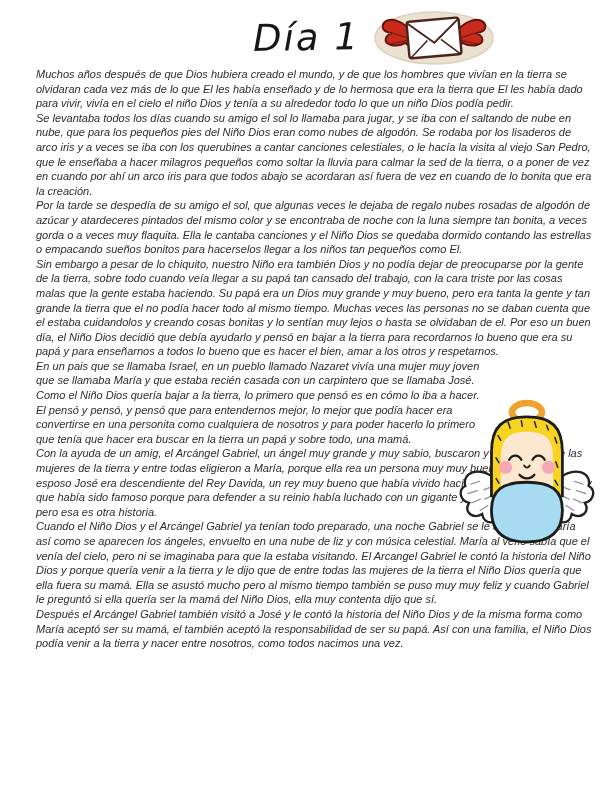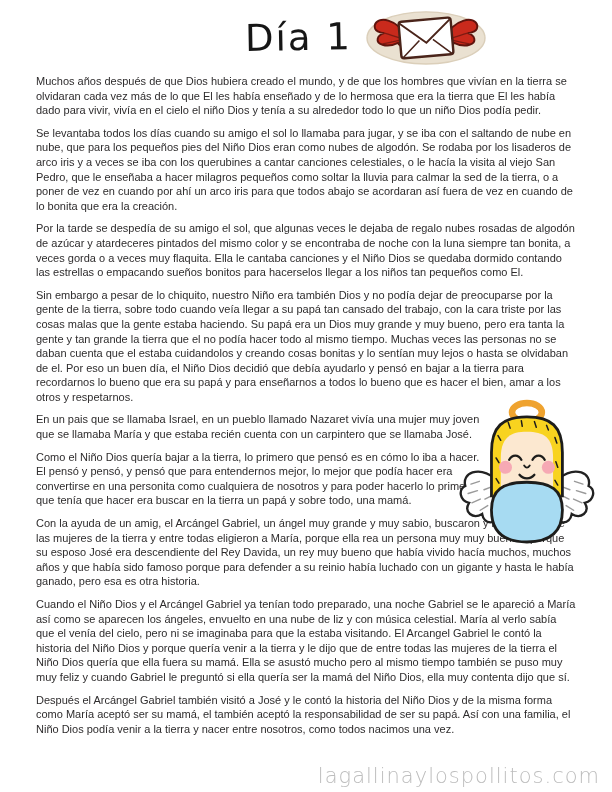--- a/index.html
+++ b/index.html
@@ -5,35 +5,35 @@
   html,body{margin:0;padding:0;background:#888;}
   .page{
     position:relative;
     width:612px;height:792px;
     margin:0 auto;
     background:#ffffff;
     overflow:hidden;
     font-family:"Liberation Sans", sans-serif;
     color:#2e2c2d;
   }
-  .content{position:absolute;left:28px;top:0;width:556px;}
+  .content{position:absolute;left:36px;top:0;width:556px;font-style:italic;}
   .day-header{
     display:flex;justify-content:center;align-items:center;gap:14px;
     line-height:1;
   }
   .day1-header{margin-top:8px;height:58px;transform:translateX(60px);}
   .day2-header{height:44px;margin-top:2px;}
   .day-title{
     font-family:"DejaVu Sans", sans-serif;
     font-size:37px;font-weight:500;color:#161616;
     letter-spacing:2px;
     transform:rotate(-1deg);
   }
   .story{font-size:11px;line-height:14.6px;text-align:left;}
-  .story p{margin:8px;}
+  .story p{margin:0;}
   .day1-story{margin-top:1px;}
   .narrow{width:444px;}
   .envelope-icon{width:122px;height:58px;}
   .angel{position:absolute;top:398px;right:16px;width:140px;height:148px;}
   .watermark{
     position:absolute;right:12px;bottom:4px;
     font-family:"DejaVu Sans", sans-serif;
     font-size:21px;font-weight:300;color:#bdbdbd;letter-spacing:1px;
   }
 </style>
@@ -66,21 +66,21 @@
 
     <div class="story day1-story">
       <p>Muchos años después de que Dios hubiera creado el mundo, y de que los hombres que vivían en la tierra se olvidaran cada vez más de lo que El les había enseñado y de lo hermosa que era la tierra que El les había dado para vivir, vivía en el cielo el niño Dios y tenía a su alrededor todo lo que un niño Dios podía pedir.</p>
       <p>Se levantaba todos los días cuando su amigo el sol lo llamaba para jugar, y se iba con el saltando de nube en nube, que para los pequeños pies del Niño Dios eran como nubes de algodón. Se rodaba por los lisaderos de arco iris y a veces se iba con los querubines a cantar canciones celestiales, o le hacía la visita al viejo San Pedro, que le enseñaba a hacer milagros pequeños como soltar la lluvia para calmar la sed de la tierra, o a poner de vez en cuando por ahí un arco iris para que todos abajo se acordaran así fuera de vez en cuando de lo bonita que era la creación.</p>
       <p>Por la tarde se despedía de su amigo el sol, que algunas veces le dejaba de regalo nubes rosadas de algodón de azúcar y atardeceres pintados del mismo color y se encontraba de noche con la luna siempre tan bonita, a veces gorda o a veces muy flaquita. Ella le cantaba canciones y el Niño Dios se quedaba dormido contando las estrellas o empacando sueños bonitos para hacerselos llegar a los niños tan pequeños como El.</p>
       <p>Sin embargo a pesar de lo chiquito, nuestro Niño era también Dios y no podía dejar de preocuparse por la gente de la tierra, sobre todo cuando veía llegar a su papá tan cansado del trabajo, con la cara triste por las cosas malas que la gente estaba haciendo. Su papá era un Dios muy grande y muy bueno, pero era tanta la gente y tan grande la tierra que el no podía hacer todo al mismo tiempo. Muchas veces las personas no se daban cuenta que el estaba cuidandolos y creando cosas bonitas y lo sentían muy lejos o hasta se olvidaban de el. Por eso un buen día, el Niño Dios decidió que debía ayudarlo y pensó en bajar a la tierra para recordarnos lo bueno que era su papá y para enseñarnos a todos lo bueno que es hacer el bien, amar a los otros y respetarnos.</p>
     </div>
 
 
     <div class="story day2-story">
-      <p class="narrow">En un pais que se llamaba Israel, en un pueblo llamado Nazaret vivía una mujer muy joven que se llamaba María y que estaba recién cuenta con un carpintero que se llamaba José.</p>
+      <p class="narrow">En un pais que se llamaba Israel, en un pueblo llamado Nazaret vivía una mujer muy joven que se llamaba María y que estaba recién casada con un carpintero que se llamaba José.</p>
       <p class="narrow">Como el Niño Dios quería bajar a la tierra, lo primero que pensó es en cómo lo iba a hacer. El pensó y pensó, y pensó que para entendernos mejor, lo mejor que podía hacer era convertirse en una personita como cualquiera de nosotros y para poder hacerlo lo primero que tenía que hacer era buscar en la tierra un papá y sobre todo, una mamá.</p>
       <p>Con la ayuda de un amig, el Arcángel Gabriel, un ángel muy grande y muy sabio, buscaron y buscaron entre las mujeres de la tierra y entre todas eligieron a María, porque ella rea un persona muy muy buena u porque su esposo José era descendiente del Rey Davida, un rey muy bueno que había vivido hacía muchos, muchos años y que había sido famoso porque para defender a su reinio había luchado con un gigante y hasta le había ganado, pero esa es otra historia.</p>
       <p>Cuando el Niño Dios y el Arcángel Gabriel ya tenían todo preparado, una noche Gabriel se le apareció a María así como se aparecen los ángeles, envuelto en una nube de liz y con música celestial. María al verlo sabía que el venía del cielo, pero ni se imaginaba para que la estaba visitando. El Arcangel Gabriel le contó la historia del Niño Dios y porque quería venir a la tierra y le dijo que de entre todas las mujeres de la tierra el Niño Dios quería que ella fuera su mamá. Ella se asustó mucho pero al mismo tiempo también se puso muy muy feliz y cuando Gabriel le preguntó si ella quería ser la mamá del Niño Dios, ella muy contenta dijo que sí.</p>
       <p>Después el Arcángel Gabriel también visitó a José y le contó la historia del Niño Dios y de la misma forma como María aceptó ser su mamá, el también aceptó la responsabilidad de ser su papá. Así con una familia, el Niño Dios podía venir a la tierra y nacer entre nosotros, como todos nacimos una vez.</p>
     </div>
   </div>
 
   <svg class="angel" viewBox="0 0 150 158" xmlns="http://www.w3.org/2000/svg">
 
     <ellipse cx="76" cy="15" rx="16" ry="10" fill="none" stroke="#efa32f" stroke-width="7"></ellipse>
@@ -105,14 +105,13 @@
     <circle cx="53" cy="74" r="7" fill="#f6a9b4"></circle>
     <circle cx="99" cy="74" r="7" fill="#f6a9b4"></circle>
 
     <path d="M73,72 c2,3 4,3 6,0" stroke="#1d1d1b" stroke-width="2" fill="none" stroke-linecap="round"></path>
 
     <path d="M68,82 c4,5 12,5 16,0" stroke="#1d1d1b" stroke-width="2.4" fill="none" stroke-linecap="round"></path>
 
     <path d="M38,120 C38,98 50,90 76,90 C102,90 114,98 114,120 C114,142 102,154 76,154 C50,154 38,142 38,120 Z" fill="#a7dbf2" stroke="#1d1d1b" stroke-width="3"></path>
   </svg>
 
-  <div class="watermark">lagallinaylospollitos.com</div>
 </div>
 
 </body></html>

